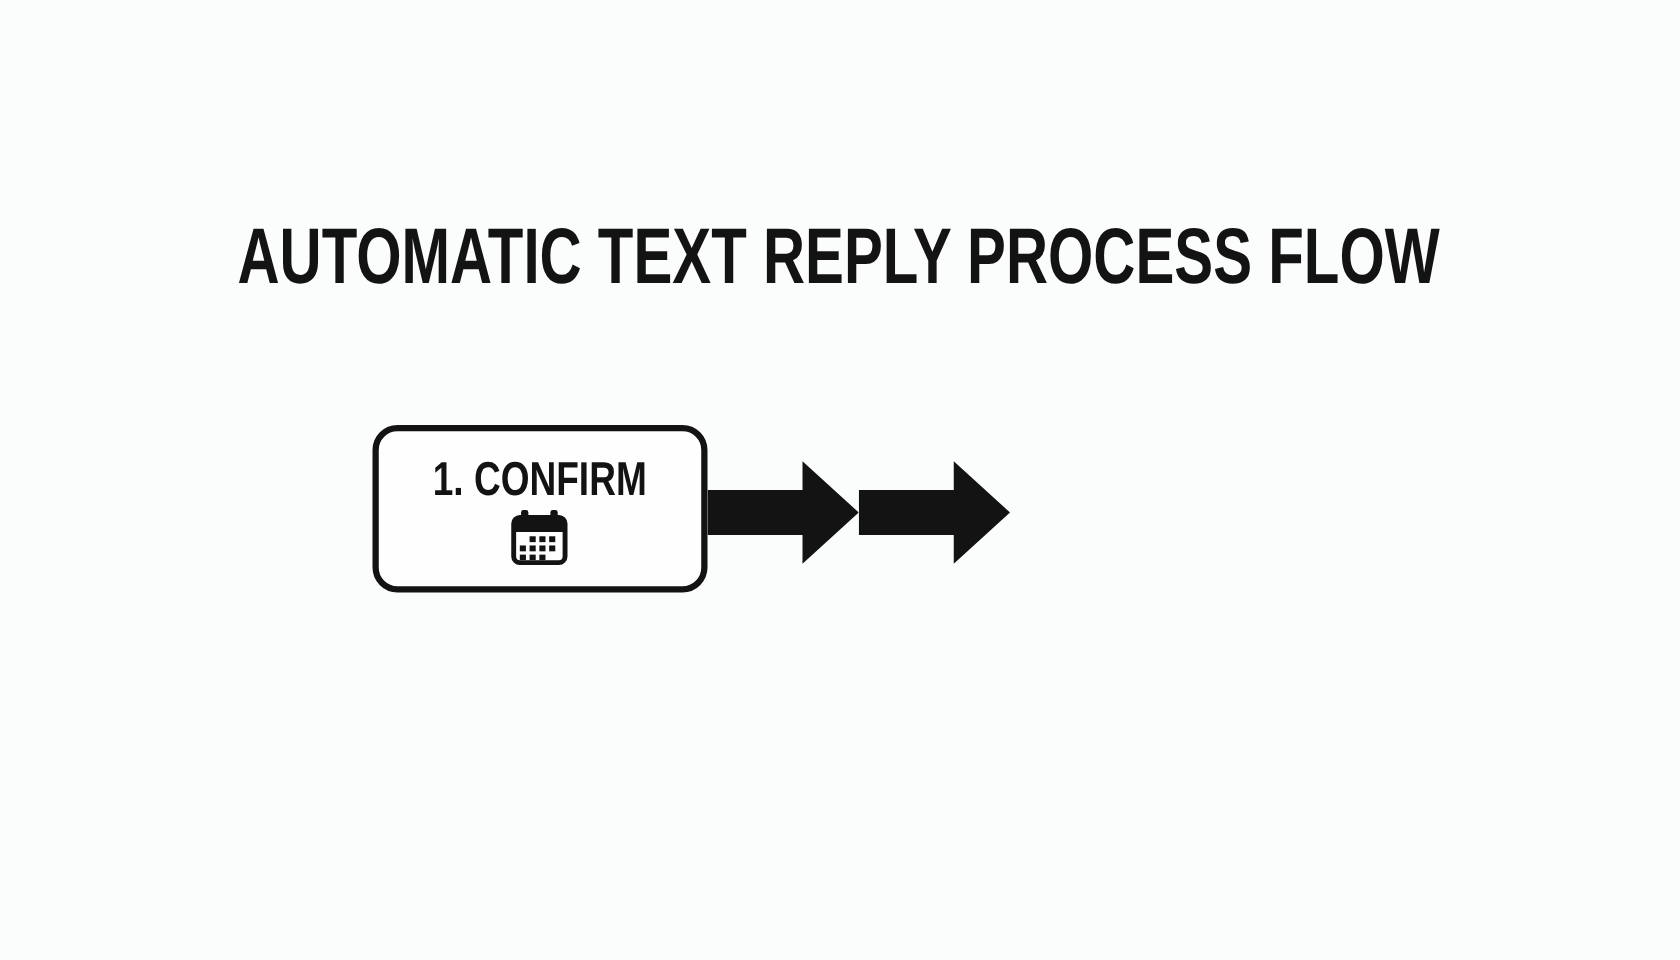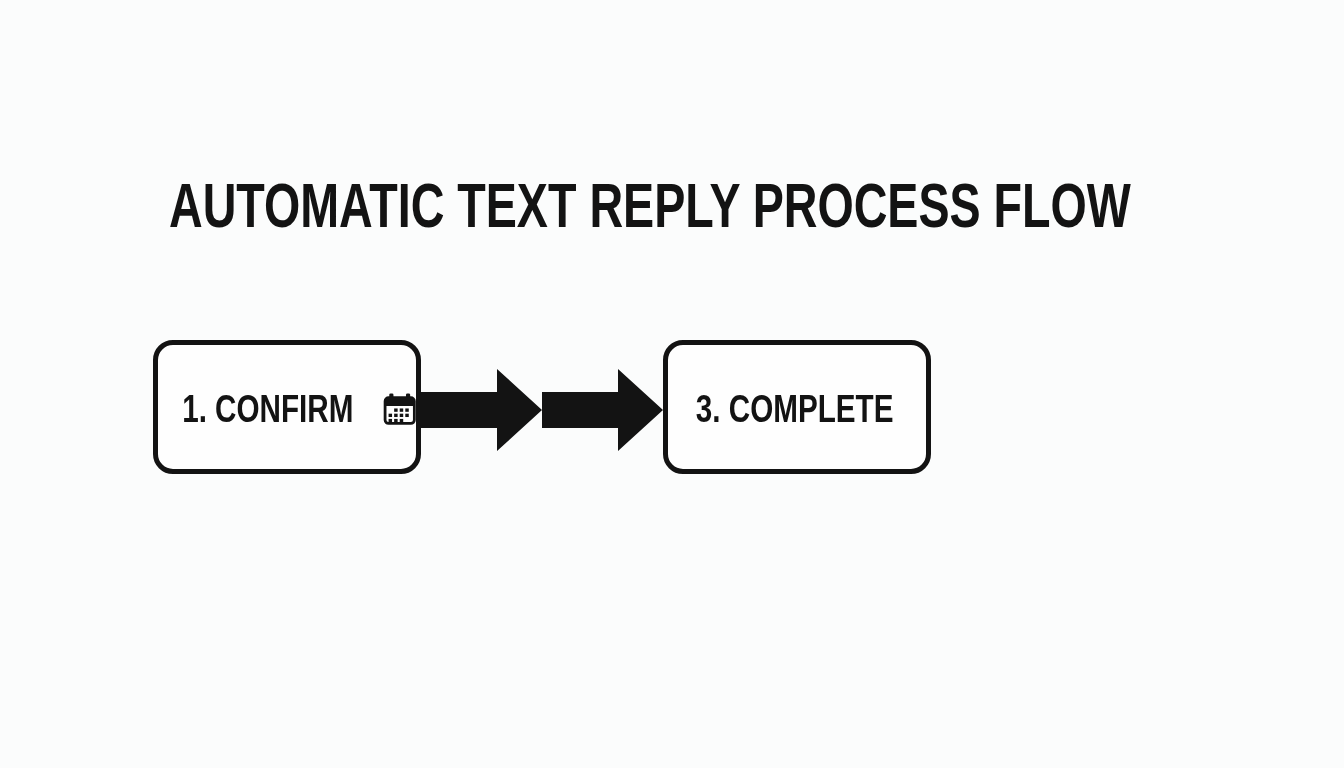--- a/index.html
+++ b/index.html
@@ -11,20 +11,21 @@
   html, body { width: 1344px; height: 768px; overflow: hidden; }
   body {
     background: var(--background);
     font-family: "Liberation Sans", "DejaVu Sans", sans-serif;
     color: var(--ink);
   }
   .canvas {
     position: relative;
     width: 1084px;
     height: 768px;
+    padding-left: 21px;
   }
   .title {
     padding-top: 172px;
     text-align: center;
     font-size: 63px;
     font-weight: 700;
     line-height: 1.05;
     white-space: nowrap;
     color: var(--ink);
   }
@@ -40,21 +41,21 @@
     justify-content: center;
     align-items: center;
   }
   .step-box {
     width: 268px;
     height: 134px;
     background: var(--box-fill);
     border: 5px solid var(--ink);
     border-radius: 20px;
     display: flex;
-    flex-direction: row;
+    flex-direction: column;
     align-items: center;
     justify-content: center;
     gap: 5px;
     padding-top: 4px;
   }
   .step-label {
     font-size: 38px;
     font-weight: 700;
     line-height: 1;
     white-space: nowrap;
@@ -107,22 +108,15 @@
 
     <svg class="arrow" viewBox="0 0 121 86" aria-hidden="true">
       <polygon points="0,25 76,25 76,2 121,43 76,84 76,61 0,61" fill="currentColor"></polygon>
     </svg>
 
 
     <svg class="arrow" viewBox="0 0 121 86" aria-hidden="true">
       <polygon points="0,25 76,25 76,2 121,43 76,84 76,61 0,61" fill="currentColor"></polygon>
     </svg>
 
-    <div class="step-box">
-      <span class="step-label">3. COMPLETE</span>
-      <svg class="step-icon" width="47" height="47" viewBox="0 0 48 48" aria-hidden="true">
-        <circle cx="21.5" cy="26" r="16.5" fill="none" stroke="currentColor" stroke-width="4.2"></circle>
-        <path d="M12.5 26.5 L20 34 L37.5 13.5" fill="none" stroke="currentColor" stroke-width="7" stroke-linecap="butt" stroke-linejoin="miter"></path>
-      </svg>
-    </div>
 
   </div>
 </div>
 
 </body></html>

